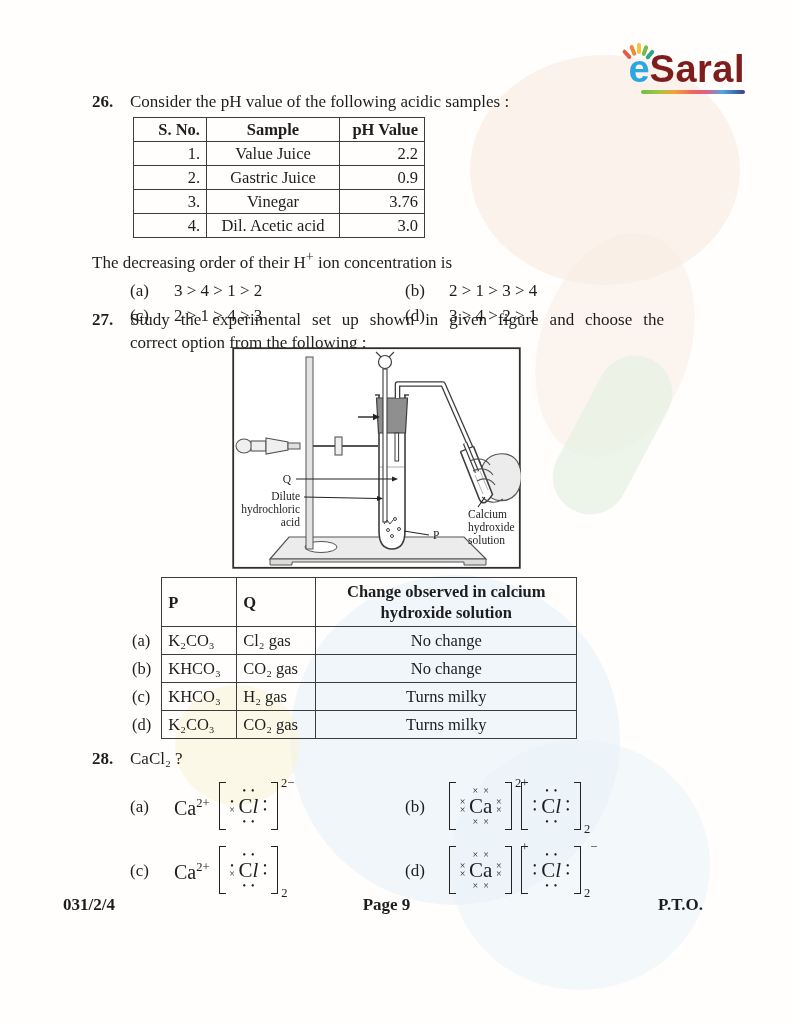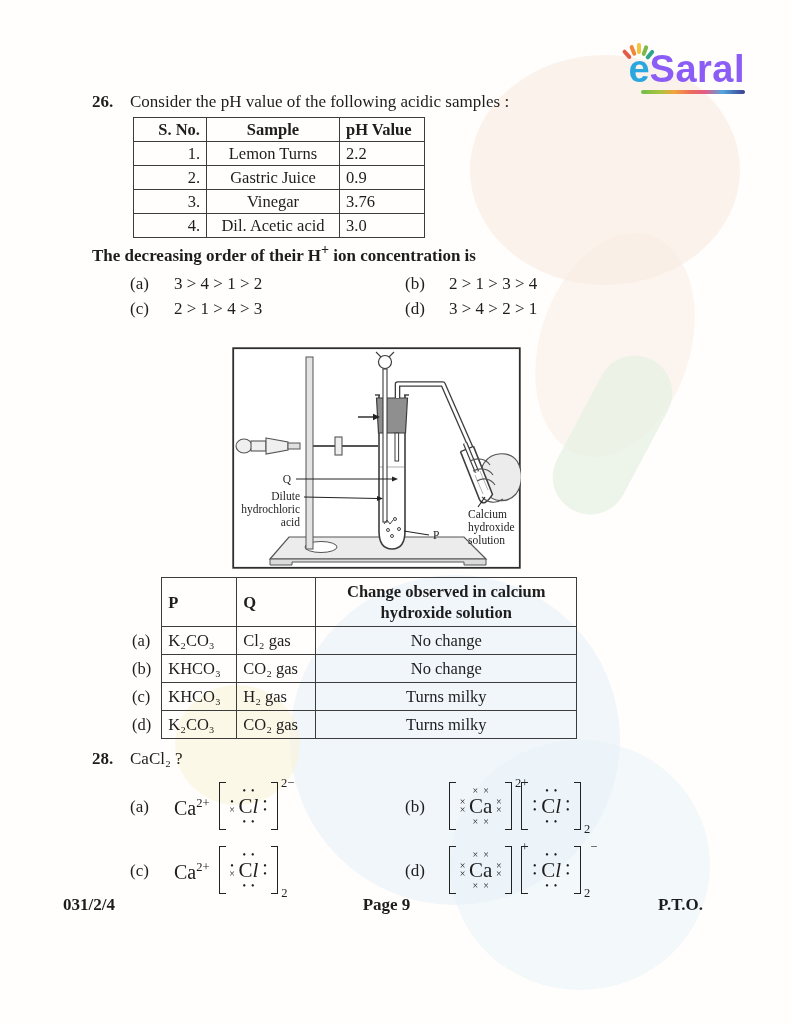--- a/index.html
+++ b/index.html
@@ -18,40 +18,40 @@
   .logo{position:absolute;top:42px;right:46px;display:flex;flex-direction:column;align-items:flex-end;}
   .logo-row{display:flex;align-items:flex-end;font-family:"Liberation Sans","DejaVu Sans",sans-serif;font-weight:bold;line-height:1;}
   .hand{position:relative;width:24px;height:18px;margin-right:-21px;margin-bottom:28px;z-index:2;}
   .ray{position:absolute;width:3.5px;height:11px;border-radius:3px;}
   .ray1{left:0px;top:7px;background:#e45c48;transform:rotate(-42deg);}
   .ray2{left:6px;top:3px;background:#f0883b;transform:rotate(-22deg);}
   .ray3{left:12px;top:1px;background:#f5c33d;}
   .ray4{left:18px;top:3px;background:#7cb94c;transform:rotate(20deg);}
   .ray5{left:23px;top:7px;background:#2fa58c;transform:rotate(40deg);}
   .brand-e{font-size:38px;color:#2ba7df;z-index:1;}
-  .brand-name{font-size:38px;color:#8b5cf6;letter-spacing:.5px;}
+  .brand-name{font-size:38px;color:#7f1d1d;letter-spacing:.5px;}
   .logo-underline{margin-top:2px;width:104px;height:3.5px;border-radius:2px;
     background:linear-gradient(90deg,#6fbf4a 0%,#a9c43e 18%,#f2a33c 32%,#ed6a5a 48%,#e35b86 62%,#52a7e0 78%,#3b3f8f 100%);}
 
   
   .q{position:absolute;left:92px;width:572px;font-size:17px;line-height:23px;}
   .qline{display:flex;}
   .qnum{width:38px;flex:none;font-weight:bold;}
   .qbody{flex:1;}
   .jline{text-align:justify;text-align-last:justify;}
 
   
   table{border-collapse:collapse;}
   .t26{margin:4px 0 0 41px;font-size:16.5px;}
   .t26 th,.t26 td{border:1.3px solid #3c3c3c;height:21px;padding:0 6px;}
   .t26 th{font-weight:bold;text-align:center;}
   .t26 .c-sno{width:60px;text-align:right;}
   .t26 .c-sample{width:120px;text-align:center;}
-  .t26 .c-ph{width:72px;text-align:left;}
-  .followup{font-weight:bold;}
+  .t26 .c-ph{width:72px;text-align:right;}
+  .followup{margin-top:7px;}
   .opts{margin:5px 0 0 38px;display:grid;grid-template-columns:275px auto;row-gap:2px;}
   .opt{display:flex;}
   .opt-label{width:44px;flex:none;}
 
   
   .figure{position:absolute;left:232px;top:347px;width:289px;height:222px;}
   .figure svg{display:block;}
 
   
   .t27wrap{position:absolute;left:132px;top:577px;font-size:16.5px;}
@@ -125,21 +125,21 @@
     </div>
     <table class="t26">
       <tbody>
           <tr>
         <th class="c-sno">S. No.</th>
         <th class="c-sample">Sample</th>
         <th class="c-ph">pH Value</th>
       </tr>
       <tr>
         <td class="c-sno">1.</td>
-        <td class="c-sample">Lemon Turns</td>
+        <td class="c-sample">Value Juice</td>
         <td class="c-ph">2.2</td>
       </tr>
       <tr>
         <td class="c-sno">2.</td>
         <td class="c-sample">Gastric Juice</td>
         <td class="c-ph">0.9</td>
       </tr>
       <tr>
         <td class="c-sno">3.</td>
         <td class="c-sample">Vinegar</td>
@@ -168,20 +168,29 @@
         <span class="opt-label">(c)</span>
         <span>2 &gt; 1 &gt; 4 &gt; 3</span>
       </div>
       <div class="opt">
         <span class="opt-label">(d)</span>
         <span>3 &gt; 4 &gt; 2 &gt; 1</span>
       </div>
     </div>
   </div>
 
+  <div class="q" style="top:308px;">
+    <div class="qline">
+      <span class="qnum">27.</span>
+      <span class="qbody">
+        <span class="jline" style="display:block;">Study the experimental set up shown in given figure and choose the</span>
+        <span style="display:block;">correct option from the following :</span>
+      </span>
+    </div>
+  </div>
 
   <div class="figure">
     <svg width="289" height="222" viewBox="0 0 289 222" xmlns="http://www.w3.org/2000/svg">
       <rect x="1.2" y="1.2" width="286.6" height="219.6" fill="#ffffff" stroke="#2e2e2e" stroke-width="1.8"></rect>
 
       <g>
         <path d="M57,190 L232,190 L254,212 L38,212 Z" fill="#ececec" stroke="#555" stroke-width="1.2"></path>
         <path d="M38,212 L254,212 L254,218 L232,218 L232,215 L60,215 L60,218 L38,218 Z" fill="#dcdcdc" stroke="#555" stroke-width="1"></path>
         <ellipse cx="89" cy="200" rx="16" ry="5.5" fill="#ffffff" stroke="#555" stroke-width="1"></ellipse>
       </g>

